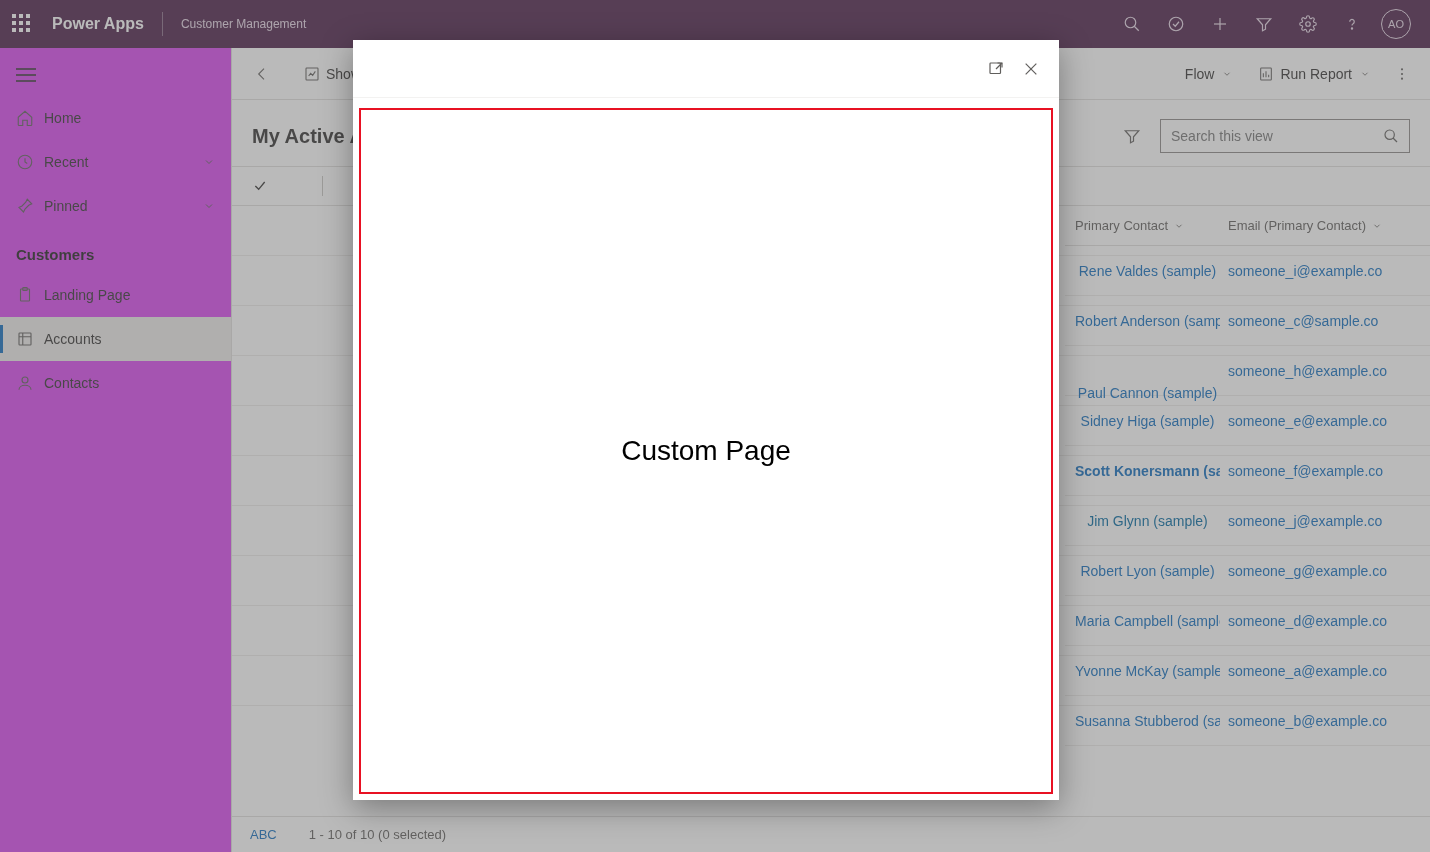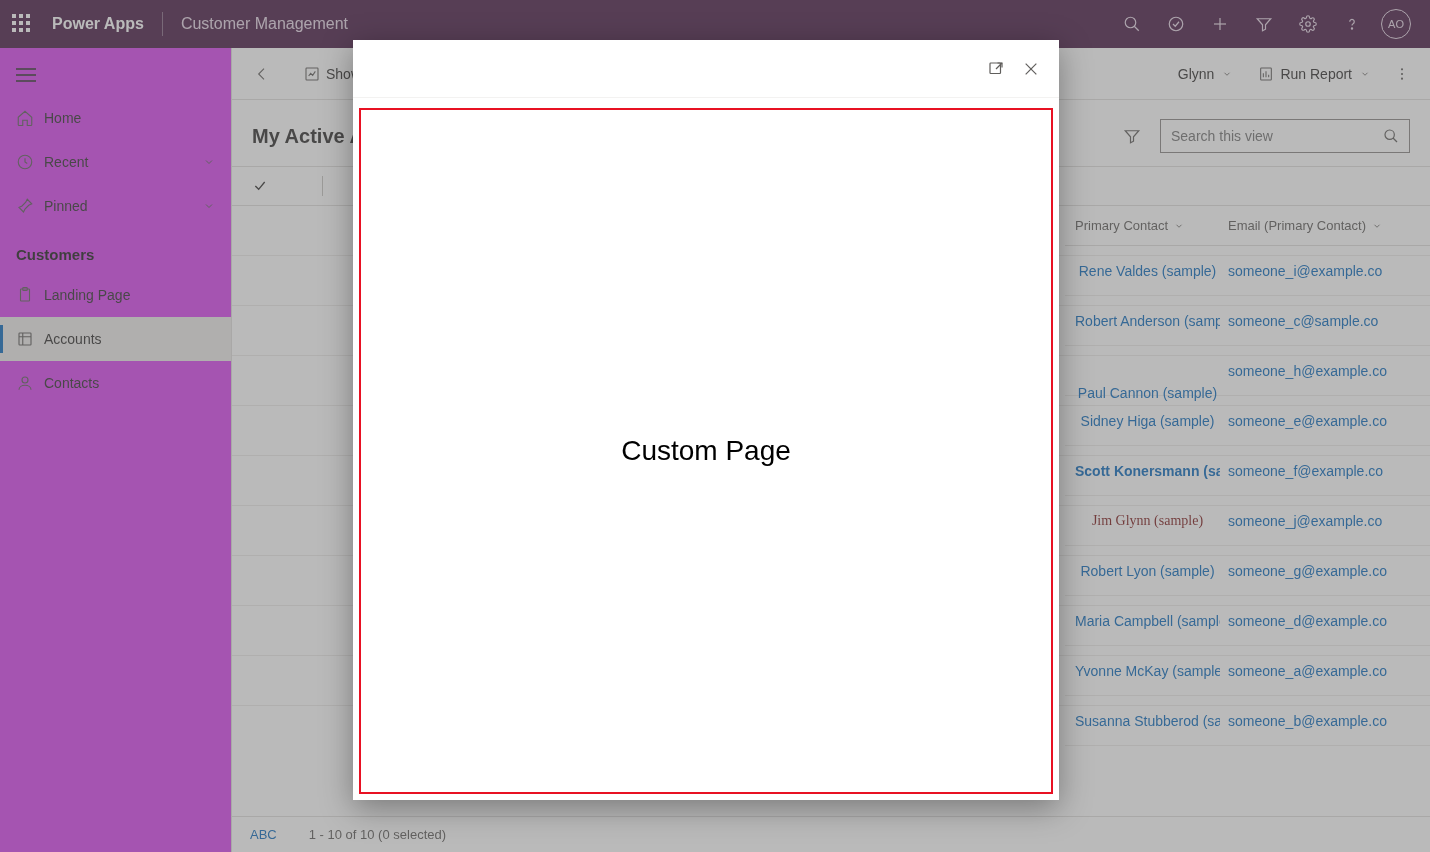--- a/index.html
+++ b/index.html
@@ -18,21 +18,21 @@
   background: #4b1e48;
   display: flex;
   align-items: center;
   color: #fff;
   padding: 0 12px;
 }
 .topbar .waffle { width: 20px; height: 20px; display: grid; grid-template-columns: repeat(3,4px); grid-template-rows: repeat(3,4px); gap: 3px; margin-right: 20px; cursor: pointer;}
 .topbar .waffle span { background: #fff; }
 .topbar .brand { font-size: 16px; font-weight: 600; margin-right: 18px;}
 .topbar .divider { width:1px; height:24px; background: rgba(255,255,255,.35); margin-right:18px;}
-.topbar .appname { font-size: 16px; font-weight: 400; color: #e6d6e5;}
+.topbar .appname { font-size: 12px; font-weight: 400; color: #e6d6e5;}
 .topbar .spacer { flex:1; }
 .topbar .icobtn { width: 44px; height: 48px; display:flex; align-items:center; justify-content:center; cursor:pointer; color:#e6d6e5;}
 .avatar-circle { width:30px; height:30px; border:1px solid #e6d6e5; border-radius:50%; display:flex; align-items:center; justify-content:center; font-size:11px; color:#e6d6e5;}
 
 .shell { display:flex; height: calc(100% - 48px); position: relative;}
 .sidebar { width: 232px; border-right:1px solid #e1dfdd; background:#d946ef; padding-top:12px;}
 .sidebar .hamburger { padding: 8px 16px 14px; cursor:pointer;}
 .sidebar .navitem { display:flex; align-items:center; height:44px; padding:0 16px; cursor:pointer; color:#323130; position:relative;}
 .sidebar .navitem.selected { background:#edebe9;}
 .sidebar .navitem.selected::before { content:''; position:absolute; left:0; top:8px; bottom:8px; width:3px; background:#0f6cbd;}
@@ -224,21 +224,21 @@
       </div>
       <div class="cmdbtn">
         <svg width="16" height="16" viewBox="0 0 24 24" fill="none" stroke="#605e5c" stroke-width="1.6">
             <rect x="3" y="3" width="18" height="18" rx="1"></rect>
             <path d="M7 15l3-4 3 3 4-6"></path>
           </svg>
         <span>Show Chart</span>
       </div>
       <div class="spacer"></div>
       <div class="cmdbtn">
-        <span>Glynn</span>
+        <span>Flow</span>
         <span class="chev">
           <svg width="10" height="10" viewBox="0 0 24 24" fill="none" stroke="currentColor" stroke-width="2">
               <path d="M6 9l6 6 6-6"></path>
             </svg>
         </span>
       </div>
       <div class="cmdbtn">
         <svg width="16" height="16" viewBox="0 0 24 24" fill="none" stroke="#605e5c" stroke-width="1.6">
             <rect x="4" y="3" width="16" height="18" rx="1"></rect>
             <line x1="8" y1="17" x2="8" y2="11"></line>
@@ -332,21 +332,21 @@
             </div>
             <div class="rowdata">
               <div class="col-contact hdrcontact" style="flex: 0 0 155px; padding-left: 10px; color: rgb(15, 108, 189); overflow: hidden; white-space: nowrap;">Sidney Higa (sample)</div>
               <div style="flex: 1 1 0%; padding-left: 8px; color: rgb(15, 108, 189); overflow: hidden; white-space: nowrap;">someone_e@example.co</div>
             </div>
             <div class="rowdata">
               <div class="col-contact hdrcontact" style="flex: 0 0 155px; padding-left: 10px; color: rgb(15, 108, 189); overflow: hidden; white-space: nowrap; font-weight: bold;">Scott Konersmann (sam</div>
               <div style="flex: 1 1 0%; padding-left: 8px; color: rgb(15, 108, 189); overflow: hidden; white-space: nowrap;">someone_f@example.co</div>
             </div>
             <div class="rowdata">
-              <div class="col-contact hdrcontact" style="flex: 0 0 155px; padding-left: 10px; color: #7f1d1d; overflow: hidden; white-space: nowrap; font-family: Liberation Serif, serif;">Jim Glynn (sample)</div>
+              <div class="col-contact hdrcontact" style="flex: 0 0 155px; padding-left: 10px; color: #0369a1; overflow: hidden; white-space: nowrap;">Jim Glynn (sample)</div>
               <div style="flex: 1 1 0%; padding-left: 8px; color: rgb(15, 108, 189); overflow: hidden; white-space: nowrap;">someone_j@example.co</div>
             </div>
             <div class="rowdata">
               <div class="col-contact hdrcontact" style="flex: 0 0 155px; padding-left: 10px; color: rgb(15, 108, 189); overflow: hidden; white-space: nowrap;">Robert Lyon (sample)</div>
               <div style="flex: 1 1 0%; padding-left: 8px; color: rgb(15, 108, 189); overflow: hidden; white-space: nowrap;">someone_g@example.co</div>
             </div>
             <div class="rowdata">
               <div class="col-contact hdrcontact" style="flex: 0 0 155px; padding-left: 10px; color: rgb(15, 108, 189); overflow: hidden; white-space: nowrap;">Maria Campbell (sample</div>
               <div style="flex: 1 1 0%; padding-left: 8px; color: rgb(15, 108, 189); overflow: hidden; white-space: nowrap;">someone_d@example.co</div>
             </div>

